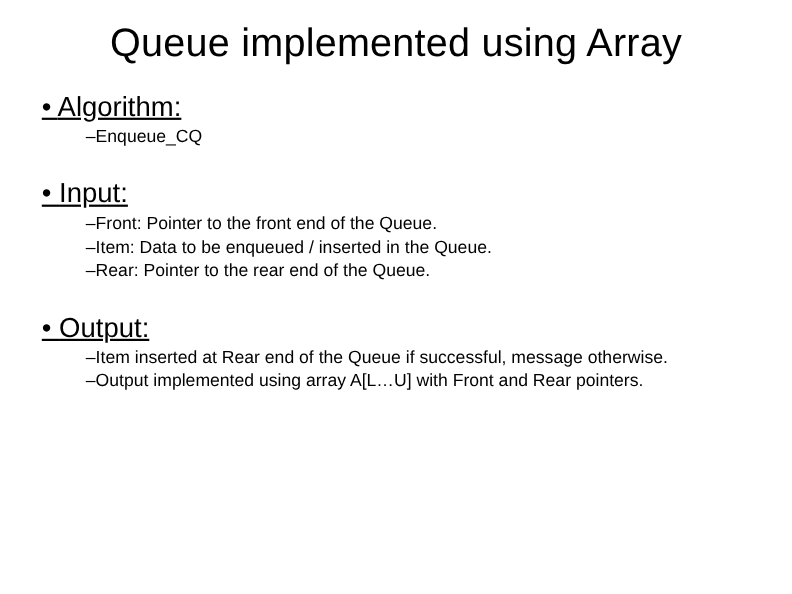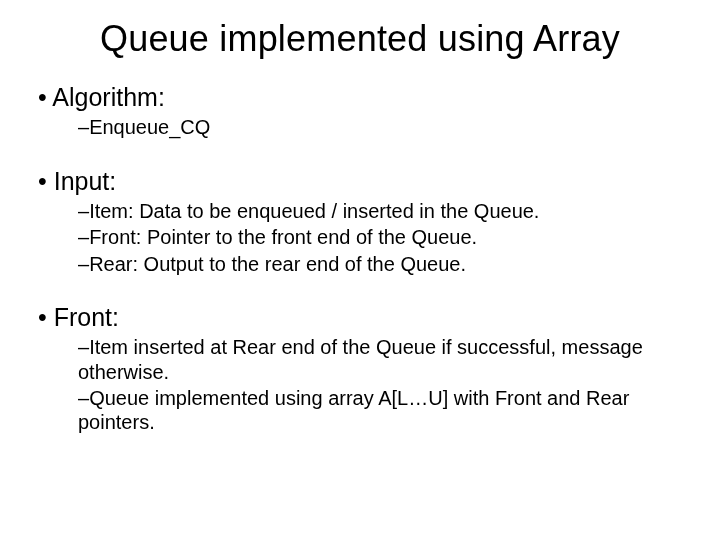--- a/index.html
+++ b/index.html
@@ -21,43 +21,44 @@
     font-size: 36px;
     font-weight: 400;
     text-align: center;
     margin: 0 0 22px 0;
     letter-spacing: 0.2px;
   }
   .l1 {
     font-size: 25px;
     margin: 8px 0 0 0;
     line-height: 1.25;
+    text-decoration: underline;
   }
   .l2 {
-    font-size: 20px;
+    font-size: 16px;
     margin: 2px 0 0 40px;
     line-height: 1.22;
   }
   .gap-top { margin-top: 26px; }
   .bullet-l1::before { content: "• "; }
   .bullet-l2::before { content: "–"; }
 </style>
 </head>
 <body>
 
 <div class="slide">
 
   <h1 class="title">Queue implemented using Array</h1>
 
   <div class="l1 bullet-l1"><span>Algorithm:</span></div>
   <div class="l2 bullet-l2"><span>Enqueue_CQ</span></div>
 
   <div class="l1 bullet-l1 gap-top"><span>Input:</span></div>
+  <div class="l2 bullet-l2"><span>Front: Pointer to the front end of the Queue.</span></div>
   <div class="l2 bullet-l2"><span>Item: Data to be enqueued / inserted in the Queue.</span></div>
-  <div class="l2 bullet-l2"><span>Front: Pointer to the front end of the Queue.</span></div>
-  <div class="l2 bullet-l2"><span>Rear: Output to the rear end of the Queue.</span></div>
+  <div class="l2 bullet-l2"><span>Rear: Pointer to the rear end of the Queue.</span></div>
 
-  <div class="l1 bullet-l1 gap-top"><span>Front:</span></div>
+  <div class="l1 bullet-l1 gap-top"><span>Output:</span></div>
   <div class="l2 bullet-l2"><span>Item inserted at Rear end of the Queue if successful, message otherwise.</span></div>
 
-  <div class="l2 bullet-l2"><span>Queue implemented using array A[L…U] with Front and Rear pointers.</span></div>
+  <div class="l2 bullet-l2"><span>Output implemented using array A[L…U] with Front and Rear pointers.</span></div>
 
 </div>
 
 </body></html>

